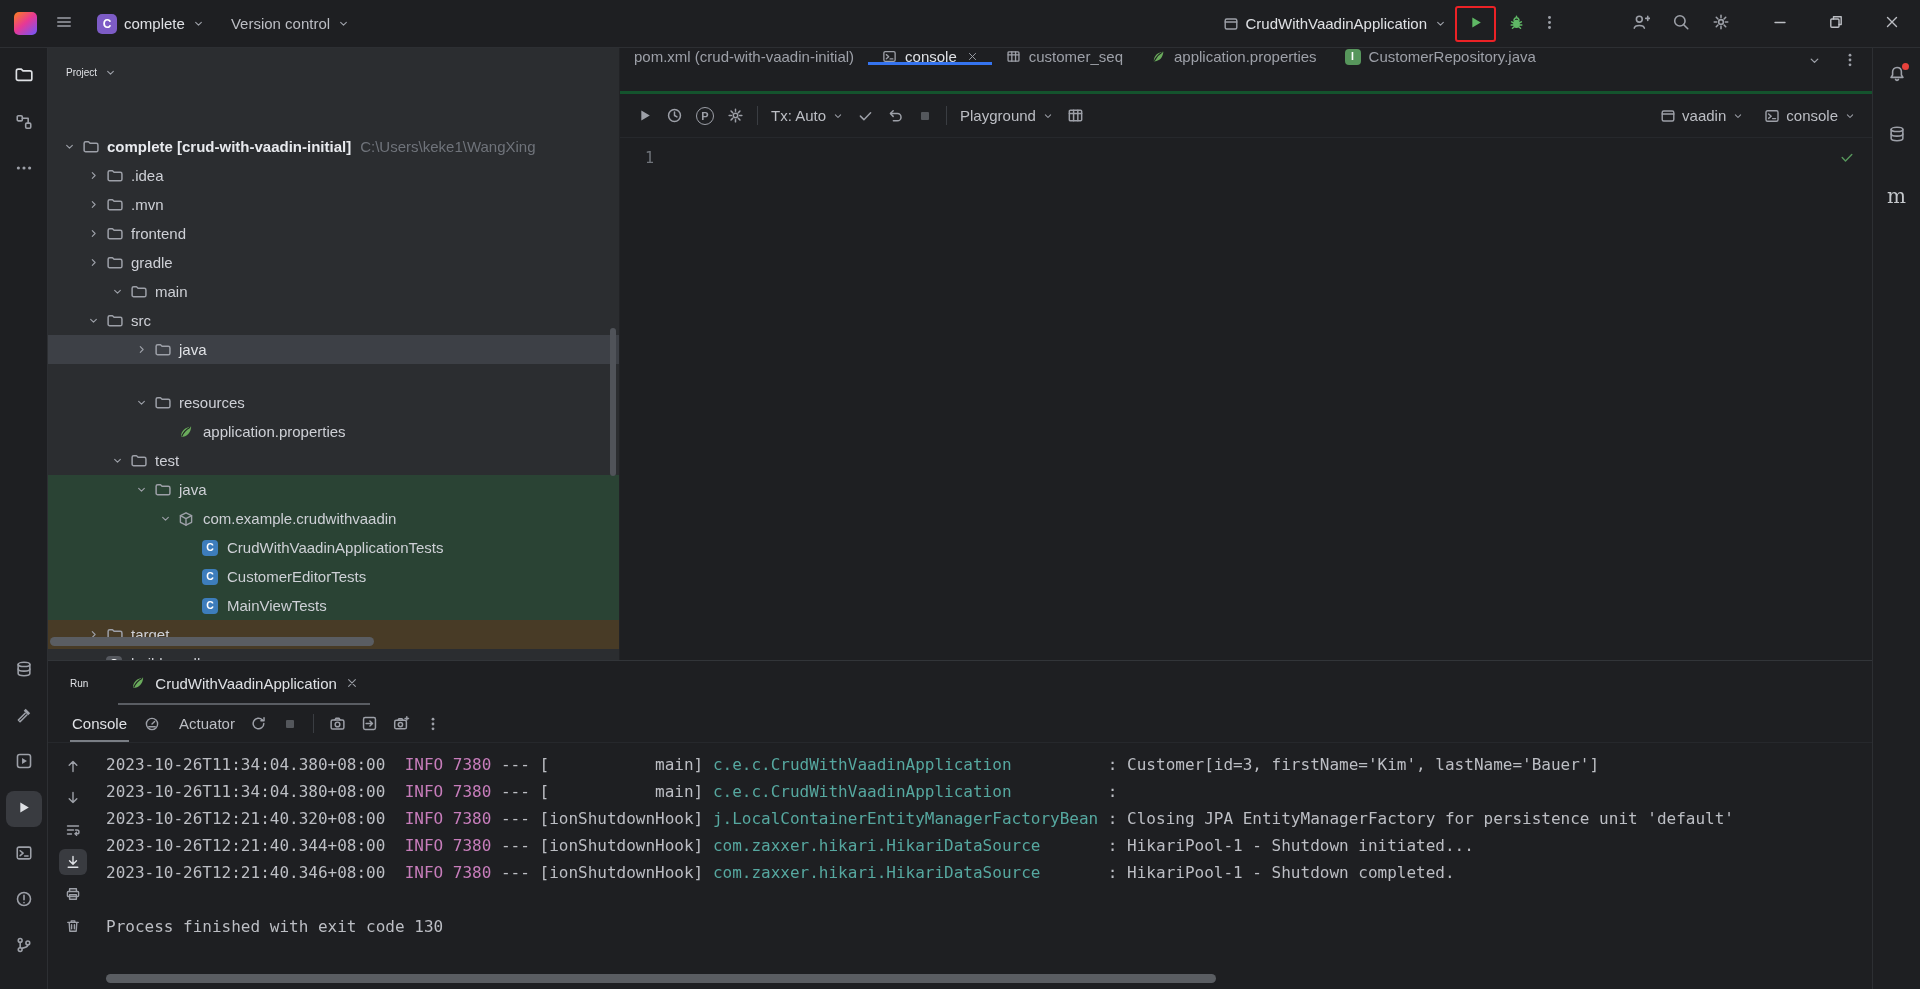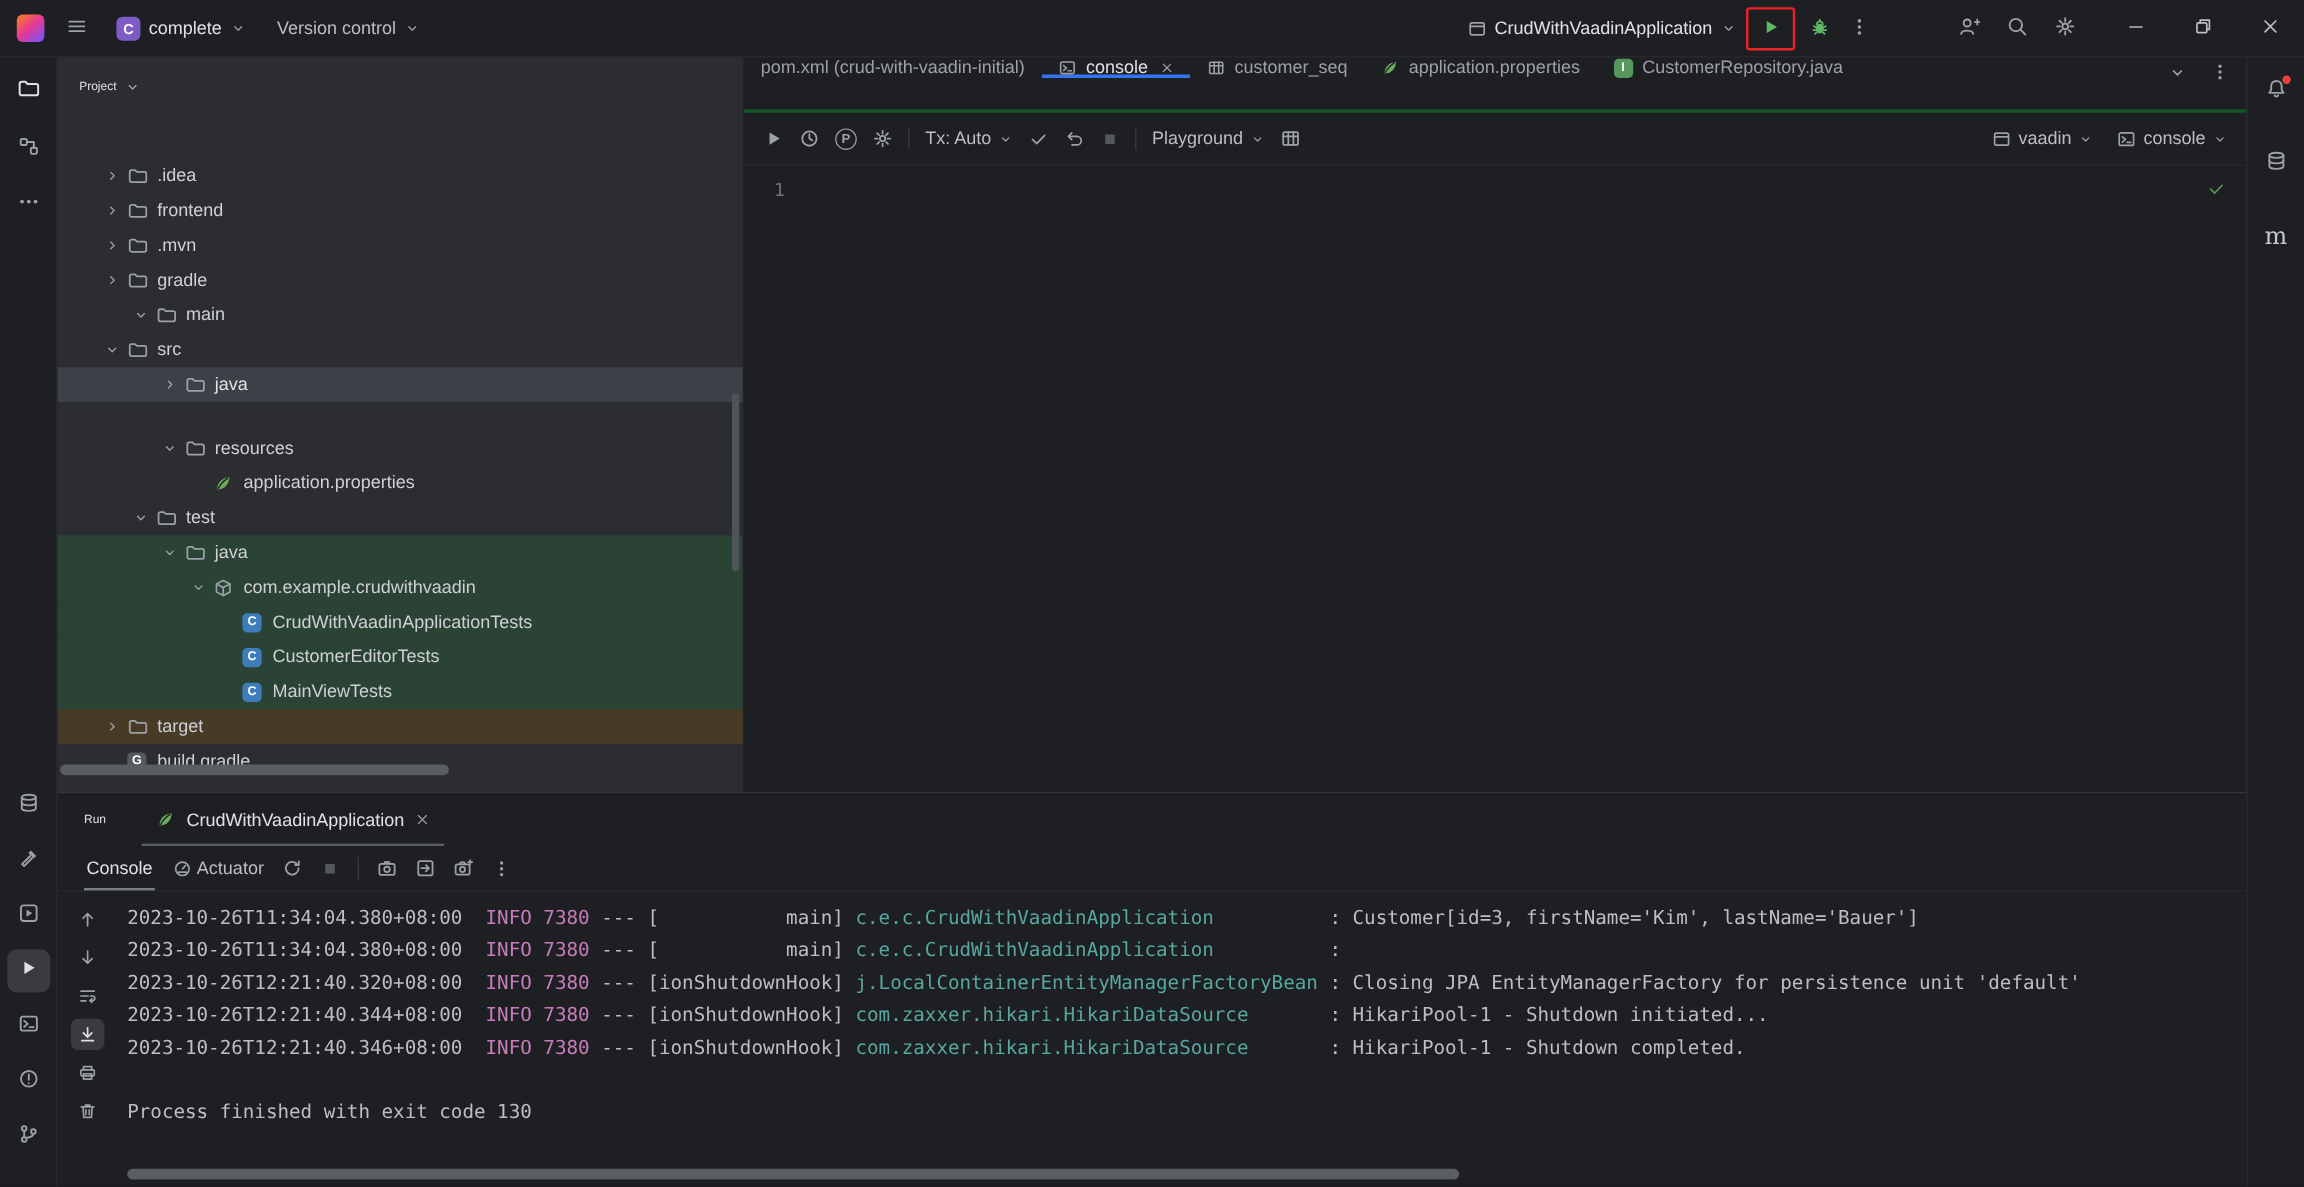--- a/index.html
+++ b/index.html
@@ -108,21 +108,21 @@
   .run-label{font-size:10px;color:#dfe1e5;display:flex;align-items:center}
   .run-tab{display:flex;align-items:center;gap:9px;padding:0 12px;margin-left:30px;
     color:#dfe1e5;font-size:15px;position:relative}
   .run-tab::after{content:'';position:absolute;left:0;right:0;bottom:0;height:2px;background:#5a5d63}
   .run-tab .ic,.run-tab .tclose{display:flex;color:#9da0a8}
   .run-toolbar{height:38px;flex:none;display:flex;align-items:center;gap:15px;padding-left:22px;
     font-size:15px;border-bottom:1px solid #26282c;color:#9da0a8}
   .run-console-tab{color:#dfe1e5;position:relative;padding:0 2px}
   .run-console-tab::after{content:'';position:absolute;left:0;right:0;bottom:-10px;height:2px;
     background:#7a7e85}
-  .run-actuator-tab{display:flex;align-items:center;gap:4px;color:#bcbec4}
+  .run-actuator-tab{display:flex;align-items:center;gap:19px;color:#bcbec4}
   .run-toolbar .ic{display:flex;color:#9da0a8}
   .run-body{flex:1;display:flex;min-height:0;position:relative}
   .run-gutter{width:50px;flex:none;display:flex;flex-direction:column;align-items:center;
     padding-top:10px;gap:6px;color:#9da0a8}
   .gbtn{width:28px;height:26px;border-radius:6px;display:flex;align-items:center;justify-content:center;flex:none}
   .gbtn.active{background:#393b40;color:#dfe1e5}
   .console-log{flex:1;padding:8px 0 0 8px;font:16px/27px "DejaVu Sans Mono",monospace;
     white-space:pre;overflow:hidden;color:#bcbec4}
   .lg-level{color:#c77dbb}
   .lg-logger{color:#56a8a0}
@@ -313,20 +313,34 @@
         <section class="project-panel">
           <div class="pp-header">
             <span>Project</span>
             <span class="chev">
                 <svg width="13" height="13" viewBox="0 0 16 16" fill="none" stroke="currentColor" stroke-width="1.4" stroke-linecap="round" stroke-linejoin="round">
                   <path d="M4.5 6.5L8 10l3.5-3.5"></path>
                 </svg>
               </span>
           </div>
           <div class="tree">
+              <div class="tree-row root" style="padding-left: 10px;">
+                <span class="tree-chev">
+                  <svg width="13" height="13" viewBox="0 0 16 16" fill="none" stroke="currentColor" stroke-width="1.4" stroke-linecap="round" stroke-linejoin="round">
+                    <path d="M4.5 6.5L8 10l3.5-3.5"></path>
+                  </svg>
+                </span>
+                <span class="tree-ic" style="color: rgb(157, 160, 168);">
+                  <svg width="17" height="17" viewBox="0 0 16 16" fill="none" stroke="currentColor" stroke-width="1.4" stroke-linecap="round" stroke-linejoin="round">
+                    <path d="M2 5c0-.8.7-1.5 1.5-1.5h2.6L7.6 5h5.9c.8 0 1.5.7 1.5 1.5v5c0 .8-.7 1.5-1.5 1.5h-10C2.7 13 2 12.3 2 11.5z"></path>
+                  </svg>
+                </span>
+                <span class="tree-label">complete [crud-with-vaadin-initial]</span>
+                <span class="tree-path">C:\Users\keke1\WangXing</span>
+              </div>
               <div class="tree-row" style="padding-left: 34px;">
                 <span class="tree-chev">
                   <svg width="13" height="13" viewBox="0 0 16 16" fill="none" stroke="currentColor" stroke-width="1.4" stroke-linecap="round" stroke-linejoin="round">
                     <path d="M6.5 4.5L10 8l-3.5 3.5"></path>
                   </svg>
                 </span>
                 <span class="tree-ic" style="color: rgb(157, 160, 168);">
                   <svg width="17" height="17" viewBox="0 0 16 16" fill="none" stroke="currentColor" stroke-width="1.4" stroke-linecap="round" stroke-linejoin="round">
                     <path d="M2 5c0-.8.7-1.5 1.5-1.5h2.6L7.6 5h5.9c.8 0 1.5.7 1.5 1.5v5c0 .8-.7 1.5-1.5 1.5h-10C2.7 13 2 12.3 2 11.5z"></path>
                   </svg>
@@ -337,34 +351,34 @@
                 <span class="tree-chev">
                   <svg width="13" height="13" viewBox="0 0 16 16" fill="none" stroke="currentColor" stroke-width="1.4" stroke-linecap="round" stroke-linejoin="round">
                     <path d="M6.5 4.5L10 8l-3.5 3.5"></path>
                   </svg>
                 </span>
                 <span class="tree-ic" style="color: rgb(157, 160, 168);">
                   <svg width="17" height="17" viewBox="0 0 16 16" fill="none" stroke="currentColor" stroke-width="1.4" stroke-linecap="round" stroke-linejoin="round">
                     <path d="M2 5c0-.8.7-1.5 1.5-1.5h2.6L7.6 5h5.9c.8 0 1.5.7 1.5 1.5v5c0 .8-.7 1.5-1.5 1.5h-10C2.7 13 2 12.3 2 11.5z"></path>
                   </svg>
                 </span>
+                <span class="tree-label">.mvn</span>
+              </div>
+              <div class="tree-row" style="padding-left: 34px;">
+                <span class="tree-chev">
+                  <svg width="13" height="13" viewBox="0 0 16 16" fill="none" stroke="currentColor" stroke-width="1.4" stroke-linecap="round" stroke-linejoin="round">
+                    <path d="M6.5 4.5L10 8l-3.5 3.5"></path>
+                  </svg>
+                </span>
+                <span class="tree-ic" style="color: rgb(157, 160, 168);">
+                  <svg width="17" height="17" viewBox="0 0 16 16" fill="none" stroke="currentColor" stroke-width="1.4" stroke-linecap="round" stroke-linejoin="round">
+                    <path d="M2 5c0-.8.7-1.5 1.5-1.5h2.6L7.6 5h5.9c.8 0 1.5.7 1.5 1.5v5c0 .8-.7 1.5-1.5 1.5h-10C2.7 13 2 12.3 2 11.5z"></path>
+                  </svg>
+                </span>
                 <span class="tree-label">frontend</span>
-              </div>
-              <div class="tree-row" style="padding-left: 34px;">
-                <span class="tree-chev">
-                  <svg width="13" height="13" viewBox="0 0 16 16" fill="none" stroke="currentColor" stroke-width="1.4" stroke-linecap="round" stroke-linejoin="round">
-                    <path d="M6.5 4.5L10 8l-3.5 3.5"></path>
-                  </svg>
-                </span>
-                <span class="tree-ic" style="color: rgb(157, 160, 168);">
-                  <svg width="17" height="17" viewBox="0 0 16 16" fill="none" stroke="currentColor" stroke-width="1.4" stroke-linecap="round" stroke-linejoin="round">
-                    <path d="M2 5c0-.8.7-1.5 1.5-1.5h2.6L7.6 5h5.9c.8 0 1.5.7 1.5 1.5v5c0 .8-.7 1.5-1.5 1.5h-10C2.7 13 2 12.3 2 11.5z"></path>
-                  </svg>
-                </span>
-                <span class="tree-label">.mvn</span>
               </div>
               <div class="tree-row" style="padding-left: 34px;">
                 <span class="tree-chev">
                   <svg width="13" height="13" viewBox="0 0 16 16" fill="none" stroke="currentColor" stroke-width="1.4" stroke-linecap="round" stroke-linejoin="round">
                     <path d="M6.5 4.5L10 8l-3.5 3.5"></path>
                   </svg>
                 </span>
                 <span class="tree-ic" style="color: rgb(157, 160, 168);">
                   <svg width="17" height="17" viewBox="0 0 16 16" fill="none" stroke="currentColor" stroke-width="1.4" stroke-linecap="round" stroke-linejoin="round">
                     <path d="M2 5c0-.8.7-1.5 1.5-1.5h2.6L7.6 5h5.9c.8 0 1.5.7 1.5 1.5v5c0 .8-.7 1.5-1.5 1.5h-10C2.7 13 2 12.3 2 11.5z"></path>

